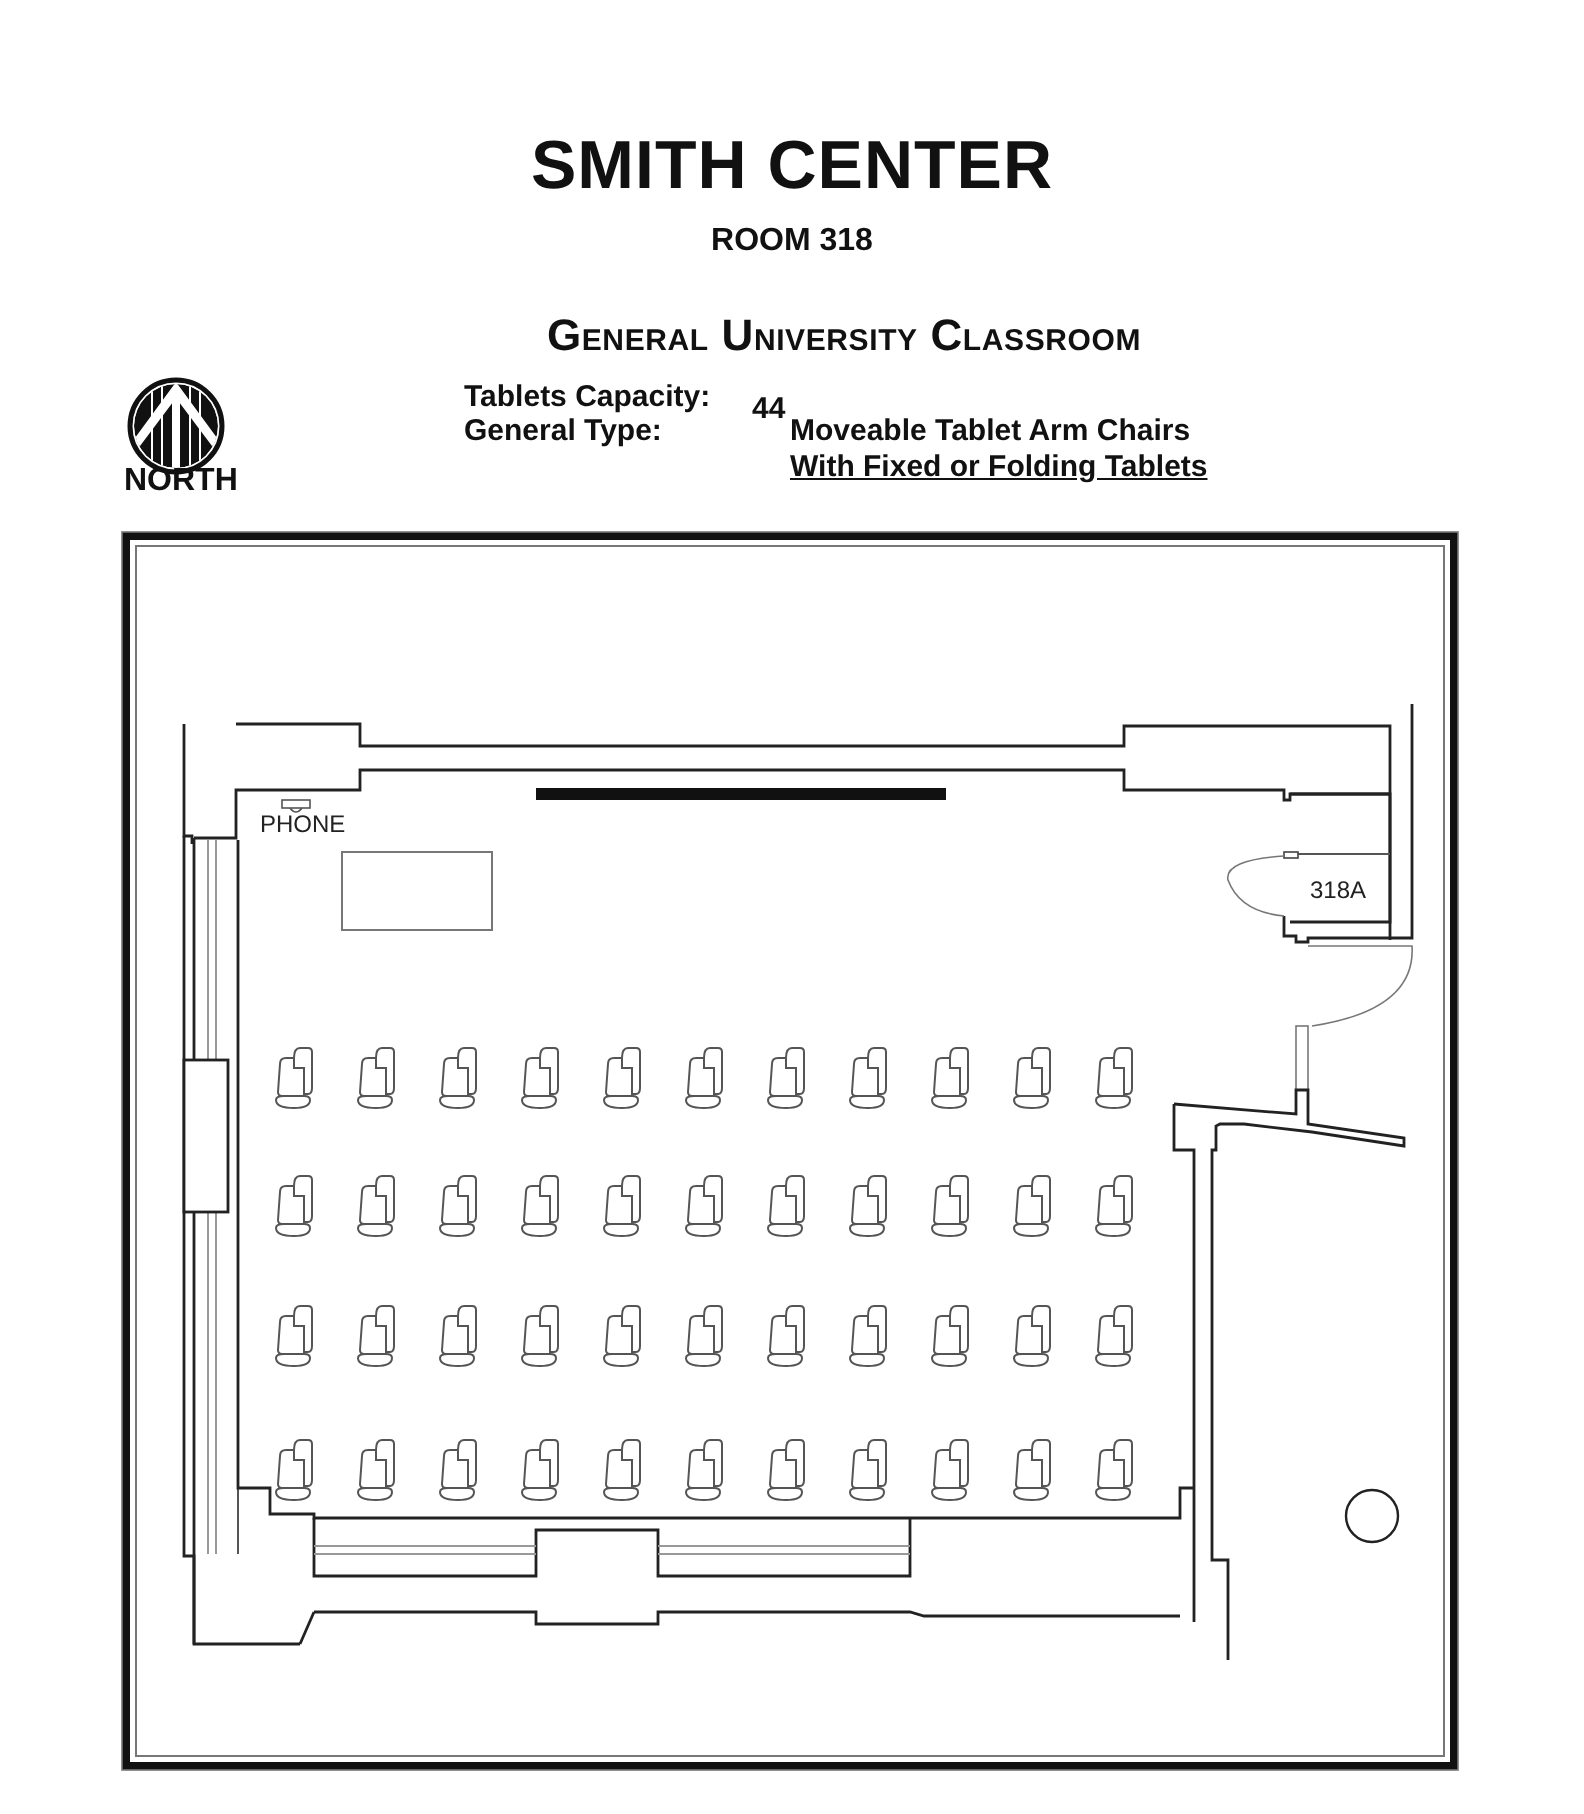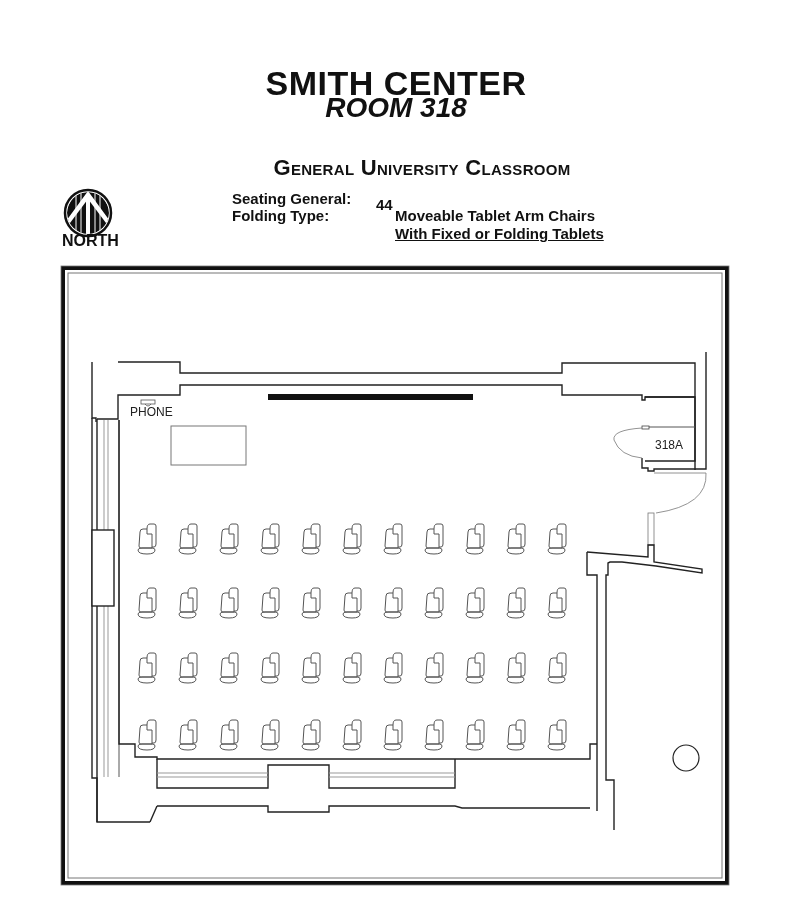--- a/index.html
+++ b/index.html
@@ -1,41 +1,41 @@
 <!DOCTYPE html>
 <html><head>
 <meta charset="utf-8">
 <style>
   html, body { margin: 0; padding: 0; background: #ffffff; }
   body { width: 792px; height: 907px; position: relative; overflow: hidden; font-family: "Liberation Sans", sans-serif; color: #111; }
   .title { position: absolute; left: 0; width: 792px; text-align: center; font-weight: bold; }
   #t1 { top: 64px; font-size: 34px; letter-spacing: 0.5px; }
-  #t2 { top: 92px; font-size: 28px; font-style: italic; }
+  #t2 { top: 112px; font-size: 16px; }
   #t3 { top: 155px; font-size: 22px; left: 0; width: 792px; font-variant: small-caps; letter-spacing: 0.3px; padding-left: 26px; }
   .info { position: absolute; font-weight: bold; font-size: 15px; line-height: 17px; }
   #cap-label { left: 232px; top: 190px; }
   #cap-val { left: 376px; top: 196px; }
   #type-label { left: 232px; top: 207px; }
   #type-val1 { left: 395px; top: 207px; }
   #type-val2 { left: 395px; top: 225px; text-decoration: underline; }
   #north { position: absolute; left: 62px; top: 178px; width: 52px; height: 70px; }
   #north-label { position: absolute; left: 62px; top: 232px; width: 52px; text-align: center; font-weight: bold; font-size: 16px; }
   #plan { position: absolute; left: 0; top: 0; }
   .lbl { font-family: "Liberation Sans", sans-serif; font-size: 12px; fill: #222; }
 </style>
 </head>
 <body>
 
 <div class="title" id="t1">SMITH CENTER</div>
 <div class="title" id="t2">ROOM 318</div>
 <div class="title" id="t3">General University Classroom</div>
 
-<div class="info" id="cap-label">Seating General:</div>
+<div class="info" id="cap-label">Tablets Capacity:</div>
 <div class="info" id="cap-val">44</div>
-<div class="info" id="type-label">Folding Type:</div>
+<div class="info" id="type-label">General Type:</div>
 <div class="info" id="type-val1">Moveable Tablet Arm Chairs</div>
 <div class="info" id="type-val2">With Fixed or Folding Tablets</div>
 
 <svg id="north" width="52" height="52" viewBox="0 0 52 52">
   <defs>
     <clipPath id="nc">
         <circle cx="26" cy="26" r="21"></circle>
       </clipPath>
   </defs>
   <circle cx="26" cy="26" r="23" fill="#fff" stroke="#111" stroke-width="2.5"></circle>

